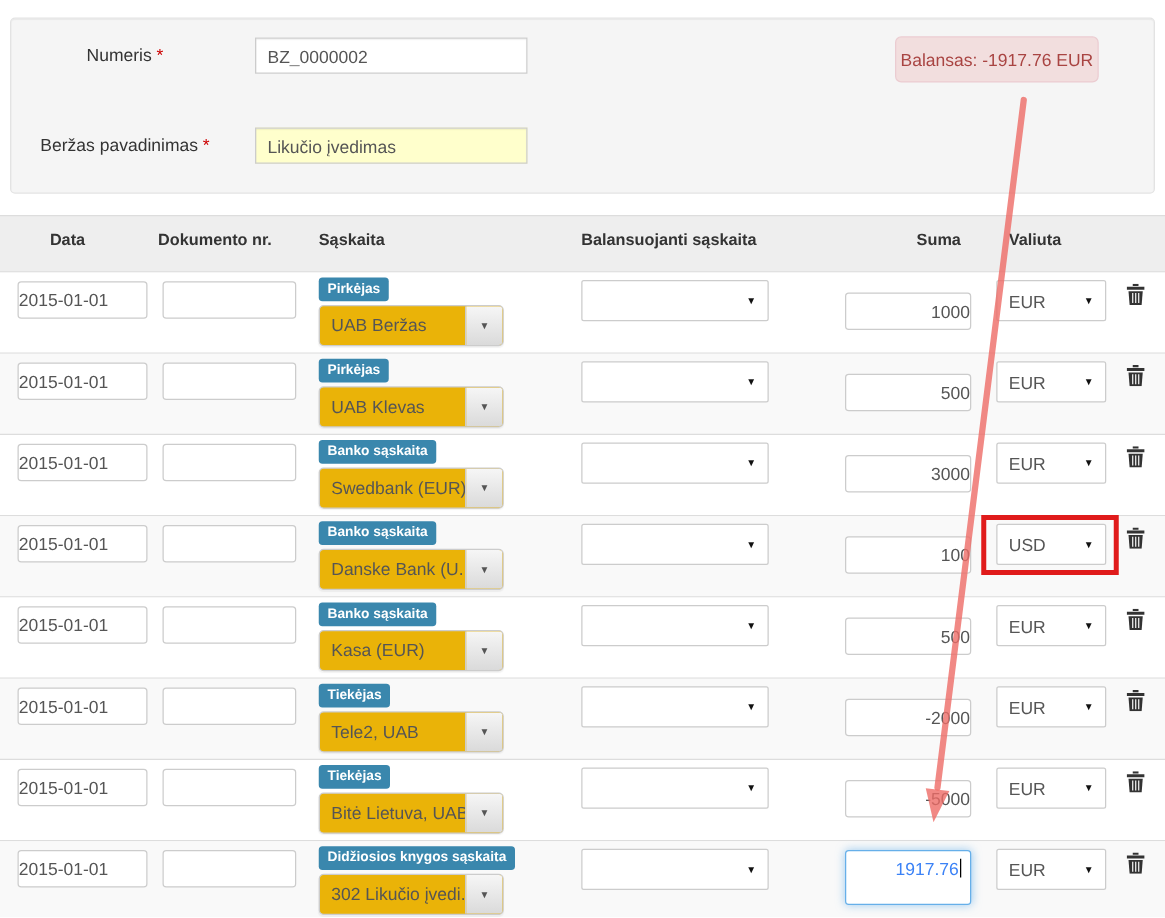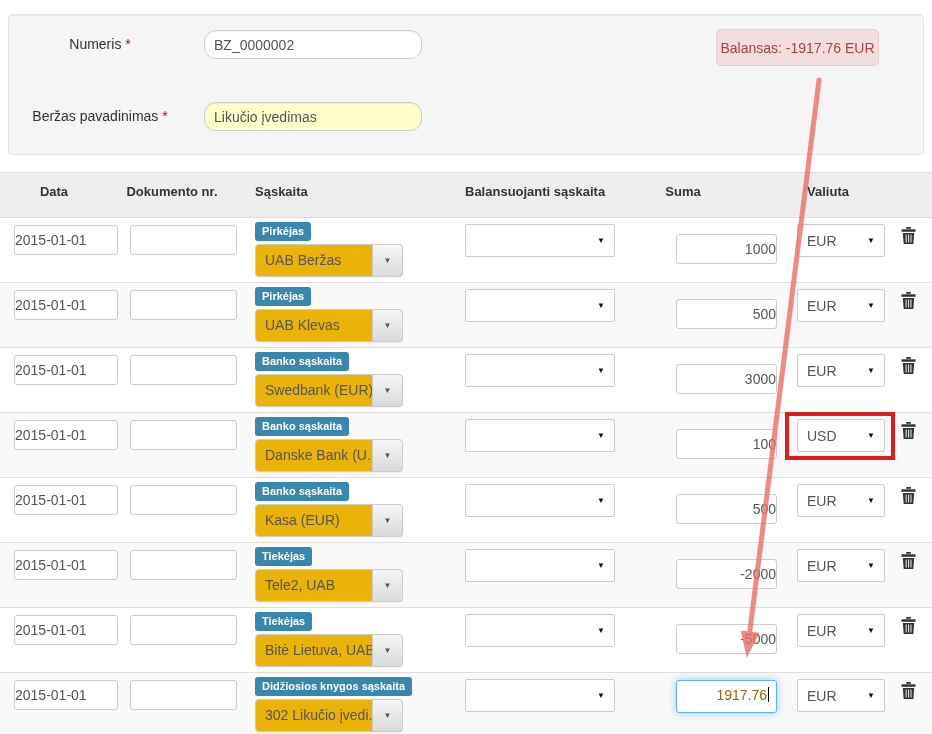--- a/index.html
+++ b/index.html
@@ -17,21 +17,21 @@
     box-shadow: inset 0 1px 1px rgba(0,0,0,.05);
   }
   .flabel {
     position: absolute; left: 0; width: 182px; text-align: center;
     line-height: 29px; color: #333; white-space: nowrap;
   }
   .flabel .req { color: var(--required-red, #c00); }
   .f1 { top: 15px; } .f2 { top: 87px; }
   .finput {
     position: absolute; left: 195px; width: 218px; height: 29px;
-    border: 1px solid #ccc; border-radius: 12px; background: #fff;
+    border: 1px solid #ccc; border-radius: 0; background: #fff;
     font-family: inherit; font-size: 14px; color: #555; padding: 0 9px;
     box-shadow: inset 0 1px 1px rgba(0,0,0,.06); outline: none;
   }
   .fi1 { top: 15px; }
   .fi2 { top: 87px; background: var(--field-highlight-yellow, #ffffcc); }
   .balance {
     position: absolute; left: 707px; top: 14px; width: 163px; height: 37px;
     background: var(--balance-bg, #f2dede); border: 1px solid var(--balance-border, #ebccd1);
     border-radius: 5px; color: var(--balance-text, #a94442);
     display: flex; align-items: center; justify-content: center; font-size: 14px;
@@ -42,41 +42,41 @@
   .thead {
     position: relative; height: 46px; background: #eeeeee;
     border-top: 1px solid #ddd; border-bottom: 1px solid #ddd;
     font-size: 13px; font-weight: bold; color: #333;
   }
   .th { position: absolute; line-height: 37px; white-space: nowrap; }
   .th-data { left: 14px;  width: 80px;  text-align: center; }
   .th-doc  { left: 122px; width: 100px; text-align: center; }
   .th-acct { left: 255px; }
   .th-bal  { left: 465px; }
-  .th-suma { left: 628px; width: 110px; text-align: center; }
+  .th-suma { left: 696px; width: 110px; text-align: center; }
   .th-val  { left: 790px; width: 76px;  text-align: center; }
 
   .trow { position: relative; height: 65px; border-bottom: 1px solid #ddd; background: #fff; }
   .trow:nth-child(odd) { background: #f9f9f9; }
   .trow:last-child { border-bottom: none; }
 
   input.cell {
     position: absolute; height: 30px; border: 1px solid #ccc; border-radius: 3px;
     background: #fff; font-family: inherit; font-size: 14px; color: #555;
     padding: 0 0; outline: none;
   }
   .date   { left: 14px;  top: 7px; width: 104px; }
   .doc    { left: 130px; top: 7px; width: 107px; }
   .amt-in { left: 676px; top: 16px; width: 101px; text-align: right; }
 
   .amt-focus {
-    position: absolute; left: 676px; top: 7px; width: 101px; height: 33px;
+    position: absolute; left: 676px; top: 7px; width: 101px; height: 44px;
     border: 1px solid var(--focus-blue, #66afe9); border-radius: 3px; background: #fff;
     box-shadow: 0 0 8px rgba(102,175,233,.65);
-    text-align: right; padding: 0 7px; line-height: 28px; color: #a16207;
+    text-align: right; padding: 0 7px; line-height: 28px; color: #3b82f6;
   }
   .caret-line { display: inline-block; width: 1px; height: 15px; background: #000; vertical-align: -2px; margin-left: 1px; }
 
   .type-badge {
     position: absolute; left: 255px; top: 4px;
     background: var(--accent-blue, #3a87ad); color: #fff;
     font-size: 11px; font-weight: bold; line-height: 13px;
     padding: 3px 7px; border-radius: 3px; white-space: nowrap;
   }
   .combo {

